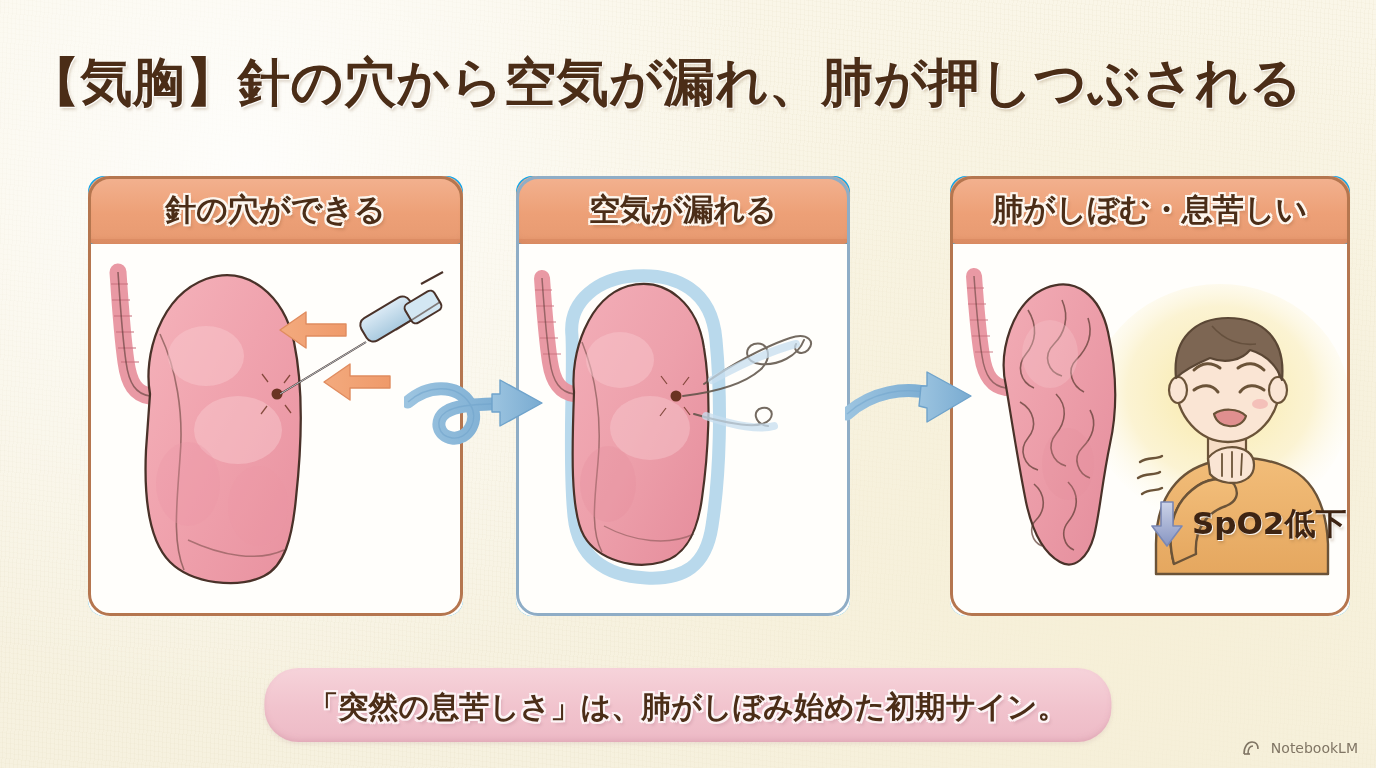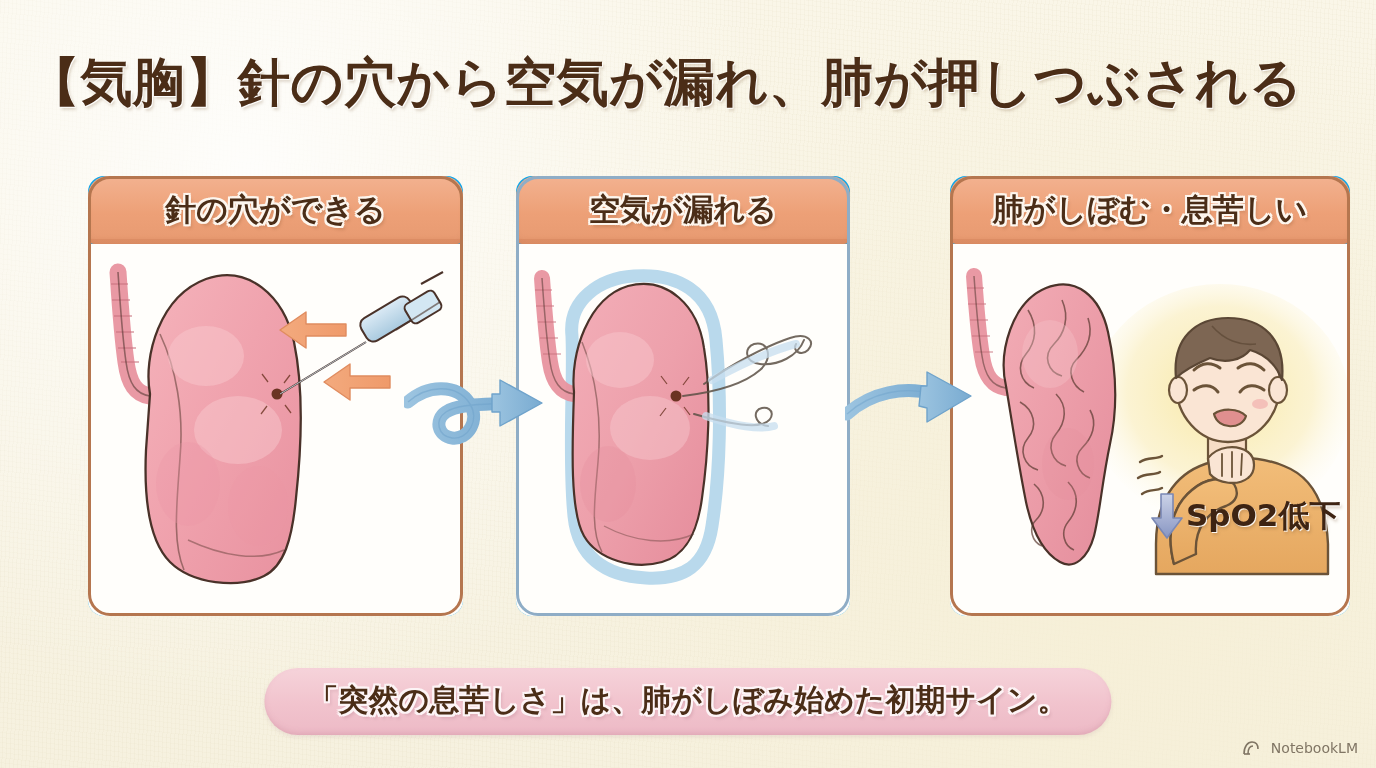--- a/index.html
+++ b/index.html
@@ -77,38 +77,38 @@
 
   
   .connector{position:absolute;z-index:6;}
   #arrow-1-2{left:404px;top:358px;width:150px;height:110px;}
   #arrow-2-3{left:845px;top:366px;width:135px;height:80px;}
 
   
   .caption-pill{
     position:absolute;left:50%;transform:translateX(-50%);
     top:668px;
-    padding:12px 44px 14px;
+    padding:19px 44px 14px;
     border-radius:34px;
     background:linear-gradient(180deg,#f6d3da 0%,#f1c3cd 55%,#edbac6 100%);
     box-shadow:inset 0 -3px 6px -2px rgba(190,120,140,.35), 0 2px 4px rgba(180,140,150,.18);
     white-space:nowrap;
   }
   .caption-text{
     font-size:30px;font-weight:bold;color:#4b2d17;
     text-shadow:
       -2px 0 0 #fdf4f6, 2px 0 0 #fdf4f6, 0 -2px 0 #fdf4f6, 0 2px 0 #fdf4f6,
       -2px -2px 0 #fdf4f6, 2px -2px 0 #fdf4f6, -2px 2px 0 #fdf4f6, 2px 2px 0 #fdf4f6,
       3px 4px 3px rgba(150,90,110,.22);
   }
 
   
   .spo2-note{
-    position:absolute;left:200px;top:248px;
-    display:flex;align-items:center;gap:2px;z-index:5;
+    position:absolute;left:200px;top:256px;
+    display:flex;align-items:center;gap:8px;z-index:5;
   }
   .spo2-label{
     font-size:31px;font-weight:bold;color:#3e2413;
     text-shadow:1px 1px 0 rgba(255,255,255,.9), 2px 3px 3px rgba(120,85,50,.25);
     white-space:nowrap;
   }
 
   
   .watermark{
     position:absolute;right:18px;bottom:12px;

